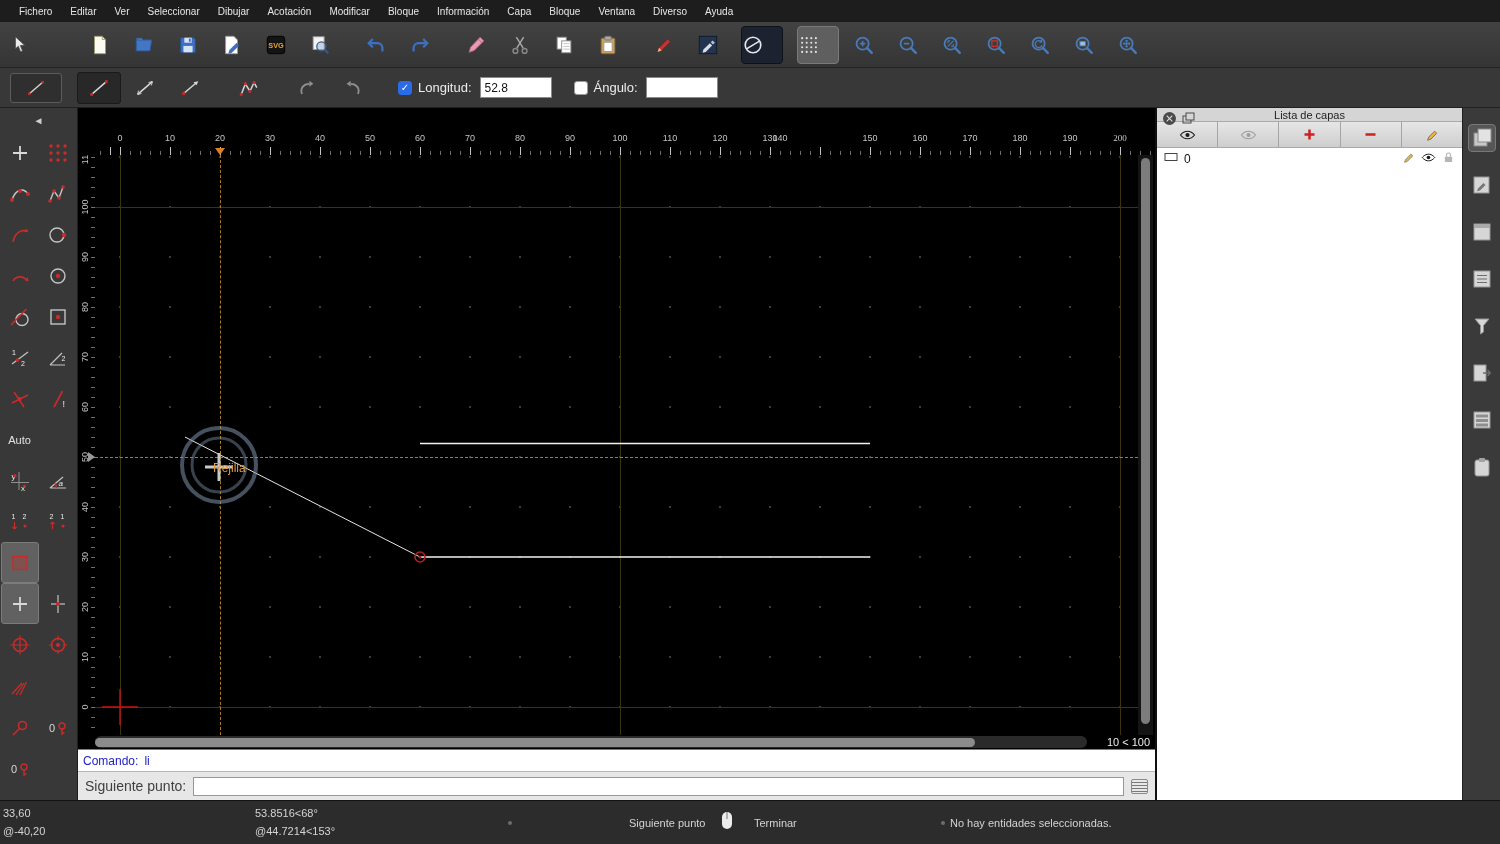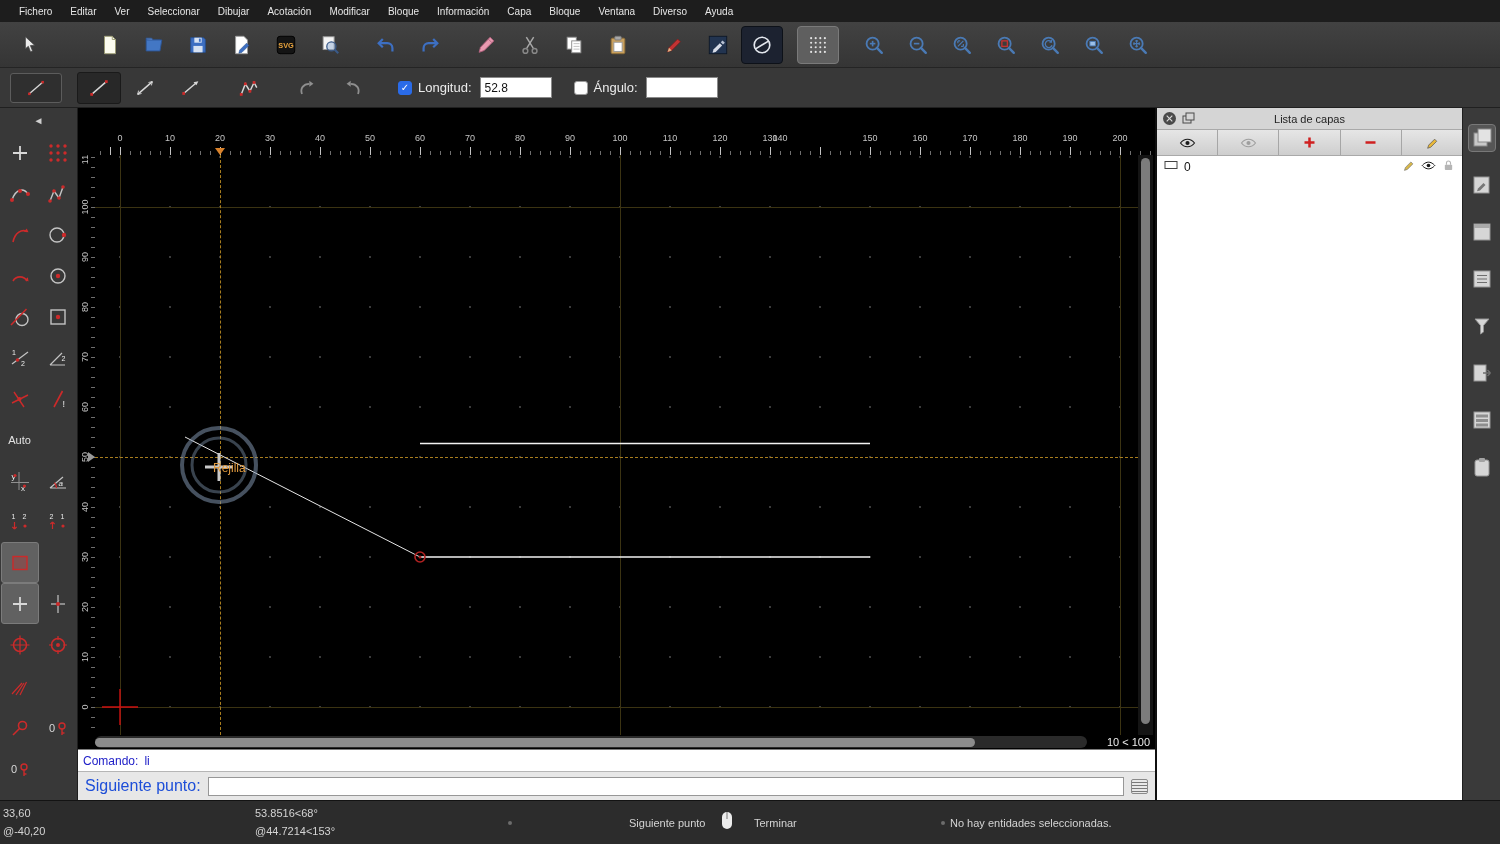--- a/index.html
+++ b/index.html
@@ -9,21 +9,21 @@
 
   
   .menubar{position:absolute;left:0;top:0;width:1500px;height:22px;background:#1d1d1d;
            display:flex;align-items:center;padding-left:10px;}
   .menu-item{color:#e6e6e6;font-size:10px;padding:0 9px;white-space:nowrap;cursor:default;}
 
   
   .toolbar-main{position:absolute;left:0;top:22px;width:1500px;height:46px;
                 background:linear-gradient(#424242,#353535);border-bottom:1px solid #242424;
                 display:flex;align-items:center;padding-left:8px;}
-  .tbtn{width:42px;height:38px;display:flex;align-items:center;justify-content:center;
+  .tbtn{width:42px;height:38px;display:flex;align-items:center;justify-content:flex-start;
         border-radius:4px;margin:0 1px;}
   .tbtn.active{background:#5f5f5f;border:1px solid #7a7a7a;}
   .tbtn.dark{background:#1c2230;border:1px solid #0d1118;}
   .tbsep{width:12px;height:38px;}
 
   
   .toolbar-options{position:absolute;left:0;top:68px;width:1500px;height:40px;background:#383838;
                    border-bottom:1px solid #202020;display:flex;align-items:center;padding-left:10px;}
   .toolbox{width:52px;height:30px;border:1px solid #5c5c5c;border-radius:3px;background:#2f2f2f;
            display:flex;align-items:center;justify-content:center;margin-right:14px;}
@@ -84,30 +84,30 @@
   .hscroll{position:absolute;left:17px;top:627px;width:1058px;height:14px;background:#000;}
   .htrack{position:absolute;left:0;top:1px;width:992px;height:12px;background:#2a2a2a;border-radius:6px;}
   .hthumb{position:absolute;left:0;top:1.5px;width:880px;height:9px;background:#8c8c8c;border-radius:5px;}
   .grid-status{position:absolute;right:3px;top:0;color:#ececec;font-size:11px;line-height:14px;}
   .cmd-prompt{position:absolute;left:0;top:641px;width:1077px;height:22px;background:#fff;
               border-top:1px solid #7c7c7c;display:flex;align-items:center;padding-left:5px;font-size:12px;}
   .cmd-label{color:#2020c8;margin-right:6px;}
   .cmd-value{color:#2020c8;}
   .cmd-input-row{position:absolute;left:0;top:663px;width:1077px;height:29px;background:#e7e7e7;
                  border-top:1px solid #b5b5b5;display:flex;align-items:center;padding:0 7px;gap:7px;}
-  .cmd-input-label{font-size:16px;color:#1d4ed8;white-space:nowrap;text-align:right;}
+  .cmd-input-label{font-size:14px;color:#404040;white-space:nowrap;text-align:right;}
   .cmd-input{flex:1;height:19px;border:1px solid #979797;background:#fff;font-size:12px;padding:0 4px;
              font-family:inherit;}
   .kbd-btn{width:17px;height:15px;border:1px solid #8a8a8a;background:
       repeating-linear-gradient(#e9e9e9 0 2px,#7a7a7a 2px 3px);border-radius:2px;}
 
   
   .right-panel{position:absolute;left:1155px;top:108px;width:307px;height:692px;background:#fff;
                border-left:2px solid #101010;}
-  .rp-header{height:22px;background:#d5d5d5;border-bottom:1px solid #a9a9a9;position:relative;
+  .rp-header{height:14px;background:#d5d5d5;border-bottom:1px solid #a9a9a9;position:relative;
              display:flex;align-items:center;justify-content:center;font-size:11px;color:#1e1e1e;}
   .rp-close{position:absolute;left:6px;top:4px;width:13px;height:13px;border-radius:50%;background:#4a4a4a;
             display:flex;align-items:center;justify-content:center;}
   .rp-float{position:absolute;left:25px;top:4px;width:13px;height:13px;}
   .rp-toolbar{height:26px;display:flex;border-bottom:1px solid #a9a9a9;}
   .rp-tool{flex:1;border-right:1px solid #a6a6a6;display:flex;align-items:center;justify-content:center;
            background:linear-gradient(#e6e6e6,#cecece);}
   .rp-tool:last-child{border-right:none;}
   .rp-list{background:#fff;}
   .layer-row{height:21px;display:flex;align-items:center;padding:0 7px;gap:6px;font-size:12px;color:#111;}
@@ -628,21 +628,21 @@
         <span class="rh-label" style="left: 525px;">100</span>
         <span class="rh-label" style="left: 575px;">110</span>
         <span class="rh-label" style="left: 625px;">120</span>
         <span class="rh-label" style="left: 675px;">130</span>
         <span class="rh-label" style="left: 685px;">140</span>
         <span class="rh-label" style="left: 775px;">150</span>
         <span class="rh-label" style="left: 825px;">160</span>
         <span class="rh-label" style="left: 875px;">170</span>
         <span class="rh-label" style="left: 925px;">180</span>
         <span class="rh-label" style="left: 975px;">190</span>
-        <span class="rh-label" style="left: 1025px;">200</span>
+        <span class="rh-label" style="left: 1025px; font-family: Liberation Serif, serif;">200</span>
       </div>
 
     <div class="ruler-v">
       <div class="rv-ticks"></div>
       <div class="marker-v"></div>
     <span class="rv-label" style="top: 2px; left: 7px;">110</span>
         <span class="rv-label" style="top: 52px; left: 7px;">100</span>
         <span class="rv-label" style="top: 102px; left: 7px;">90</span>
         <span class="rv-label" style="top: 152px; left: 7px;">80</span>
         <span class="rv-label" style="top: 202px; left: 7px;">70</span>

